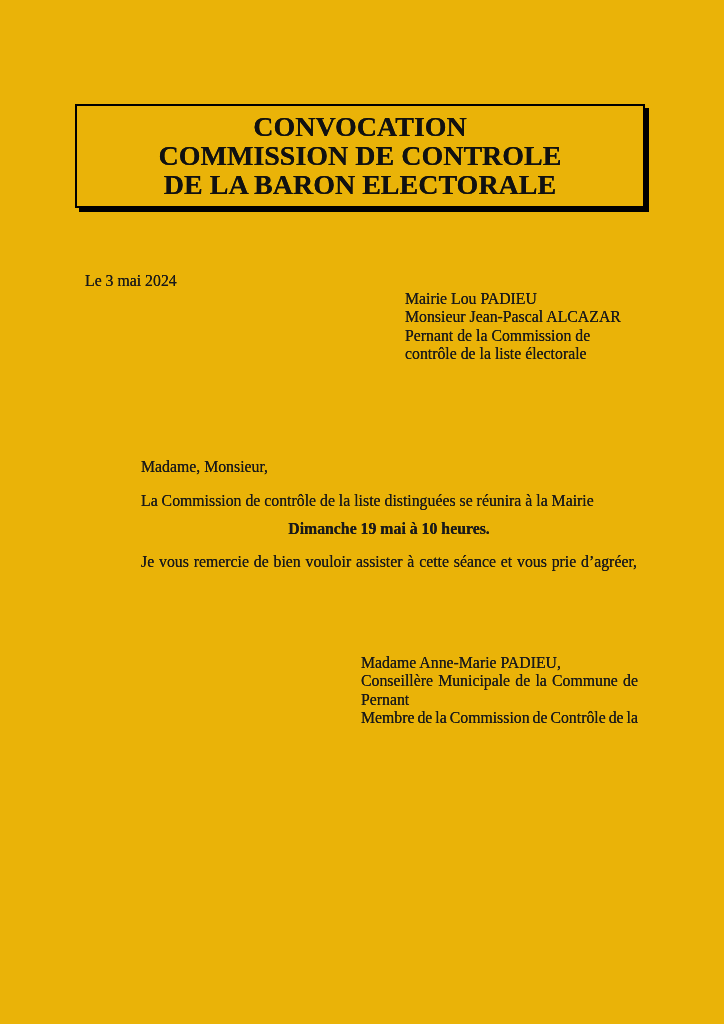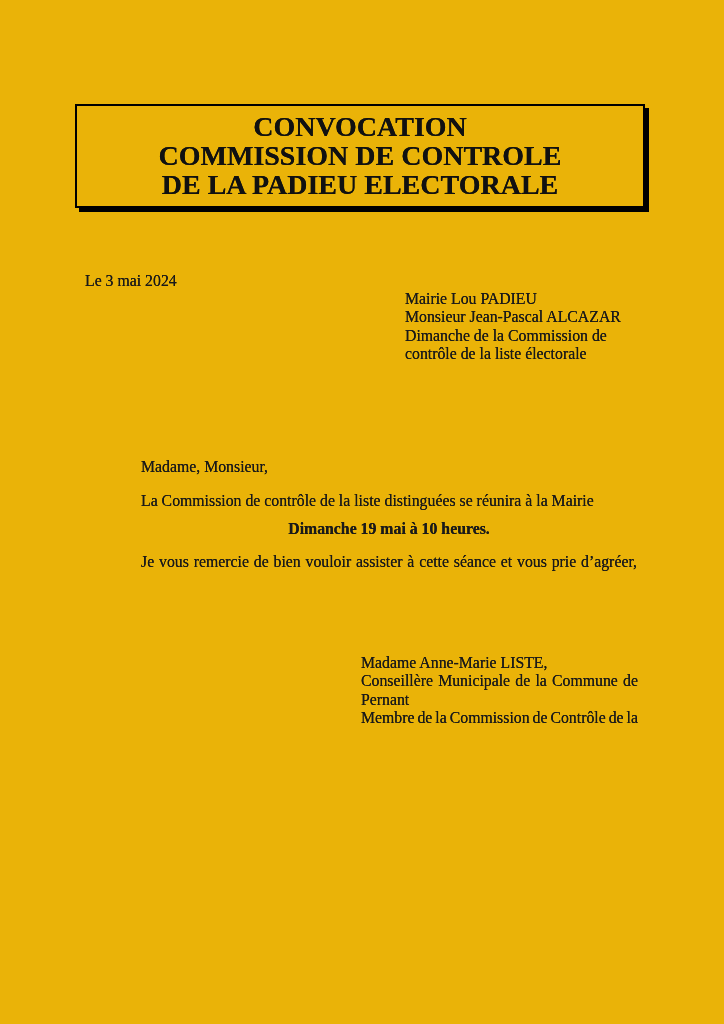--- a/index.html
+++ b/index.html
@@ -45,29 +45,29 @@
   .indent1{padding-left:56px;box-sizing:border-box;}
 </style>
 </head>
 <body>
 
 <div class="page">
 
   <div class="title-box">
     <div>CONVOCATION</div>
     <div>COMMISSION DE CONTROLE</div>
-    <div>DE LA PADIEU ELECTORALE</div>
+    <div>DE LA BARON ELECTORALE</div>
   </div>
 
   <div class="date">Le 3 mai 2024</div>
 
   <div class="recipients">
     <div>Mairie Lou PADIEU</div>
     <div>Monsieur Jean-Pascal ALCAZAR</div>
-    <div>Dimanche de la Commission de</div>
+    <div>Pernant de la Commission de</div>
     <div>contrôle de la liste électorale</div>
   </div>
 
   <div class="salutation">Madame, Monsieur,</div>
 
   <div class="intro">La Commission de contrôle de la liste distinguées se réunira à la Mairie</div>
 
   <div class="meeting">Dimanche 19 mai à 10 heures.</div>
 
   <div class="closing">
@@ -83,21 +83,21 @@
         <span>cette</span>
         <span>séance</span>
         <span>et</span>
         <span>vous</span>
         <span>prie</span>
         <span>d’agréer,</span>
       </div>
   </div>
 
   <div class="signature">
-    <div>Madame Anne-Marie LISTE,</div>
+    <div>Madame Anne-Marie PADIEU,</div>
     <div class="jline">
         <span>Conseillère</span>
         <span>Municipale</span>
         <span>de</span>
         <span>la</span>
         <span>Commune</span>
         <span>de</span>
       </div>
     <div>Pernant</div>
     <div class="jline">

